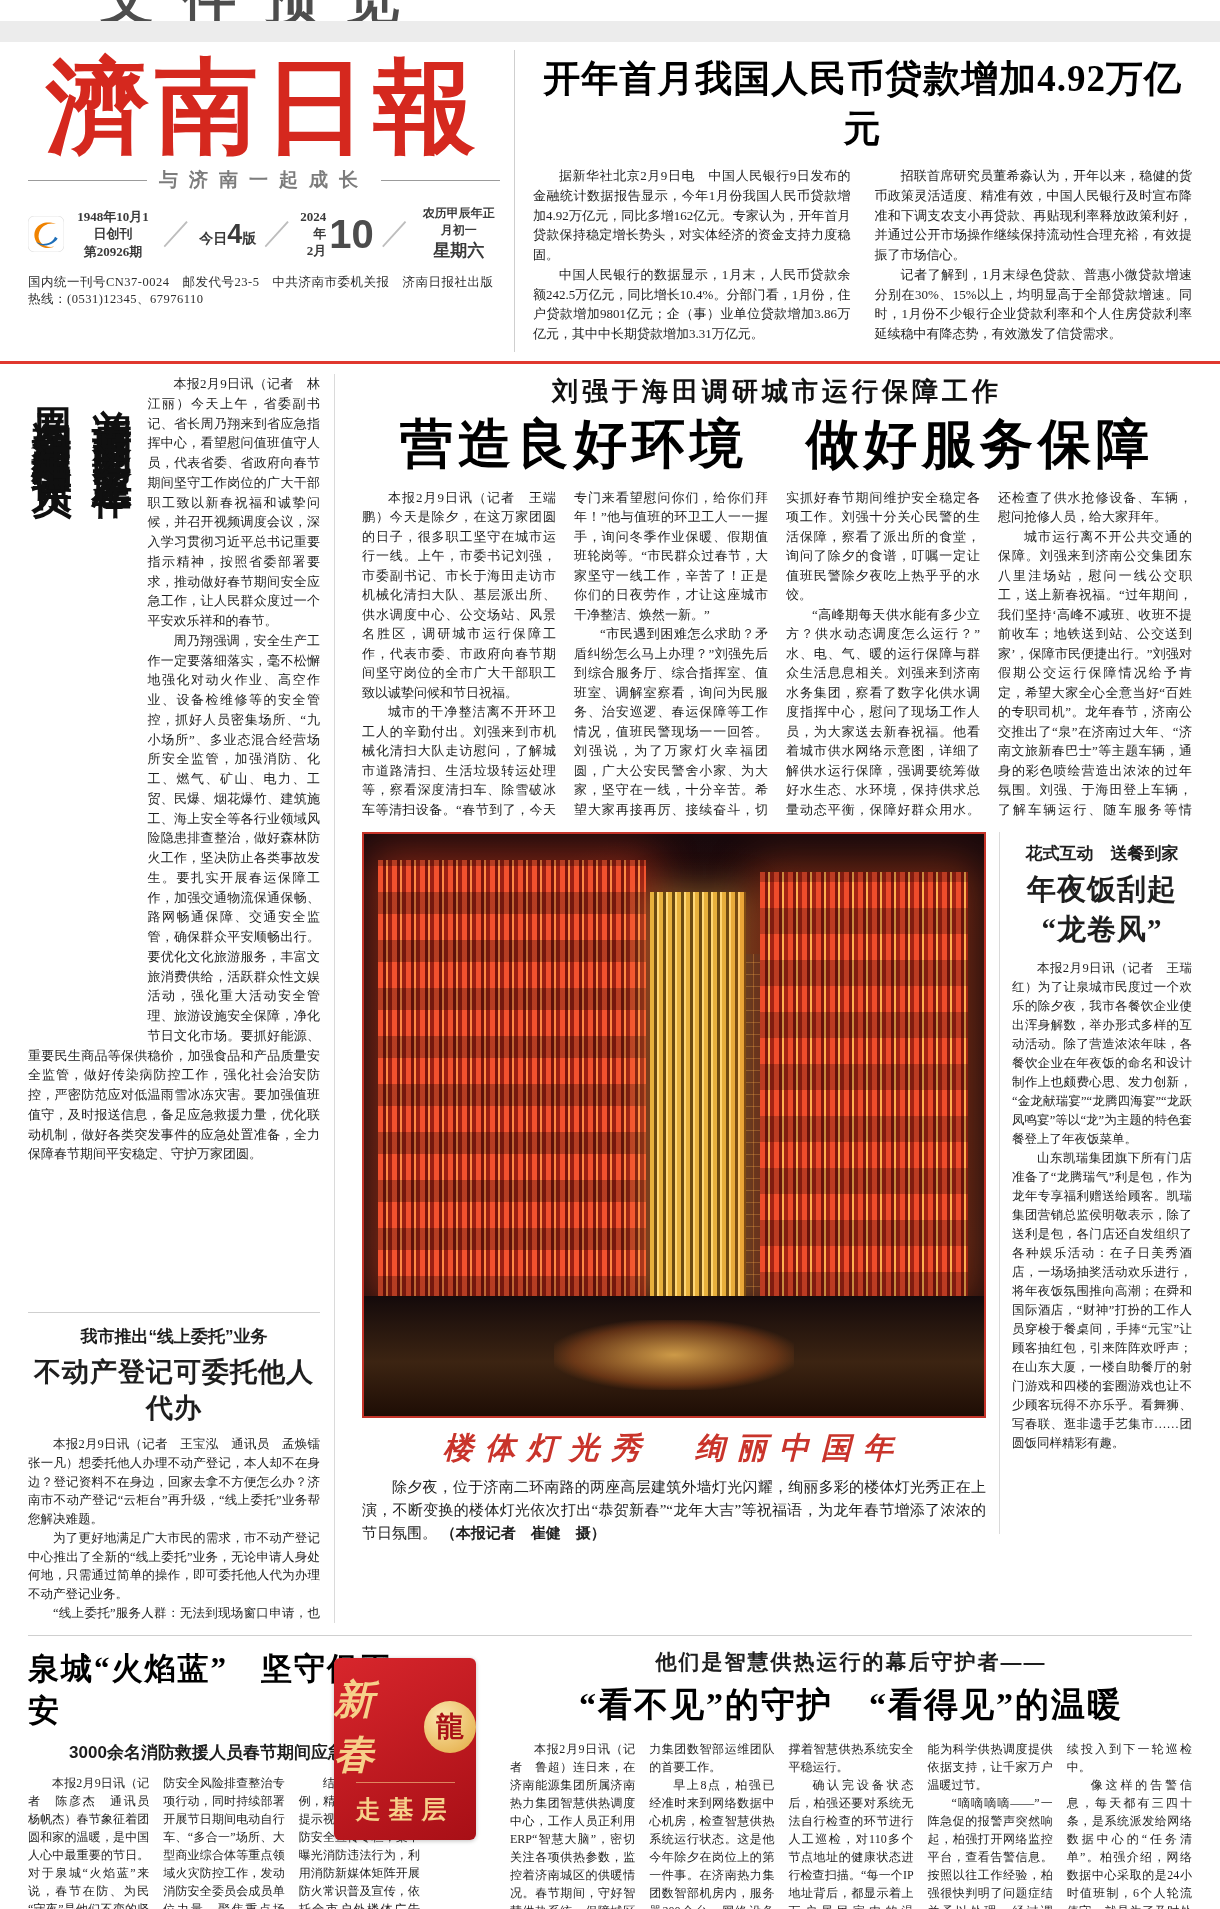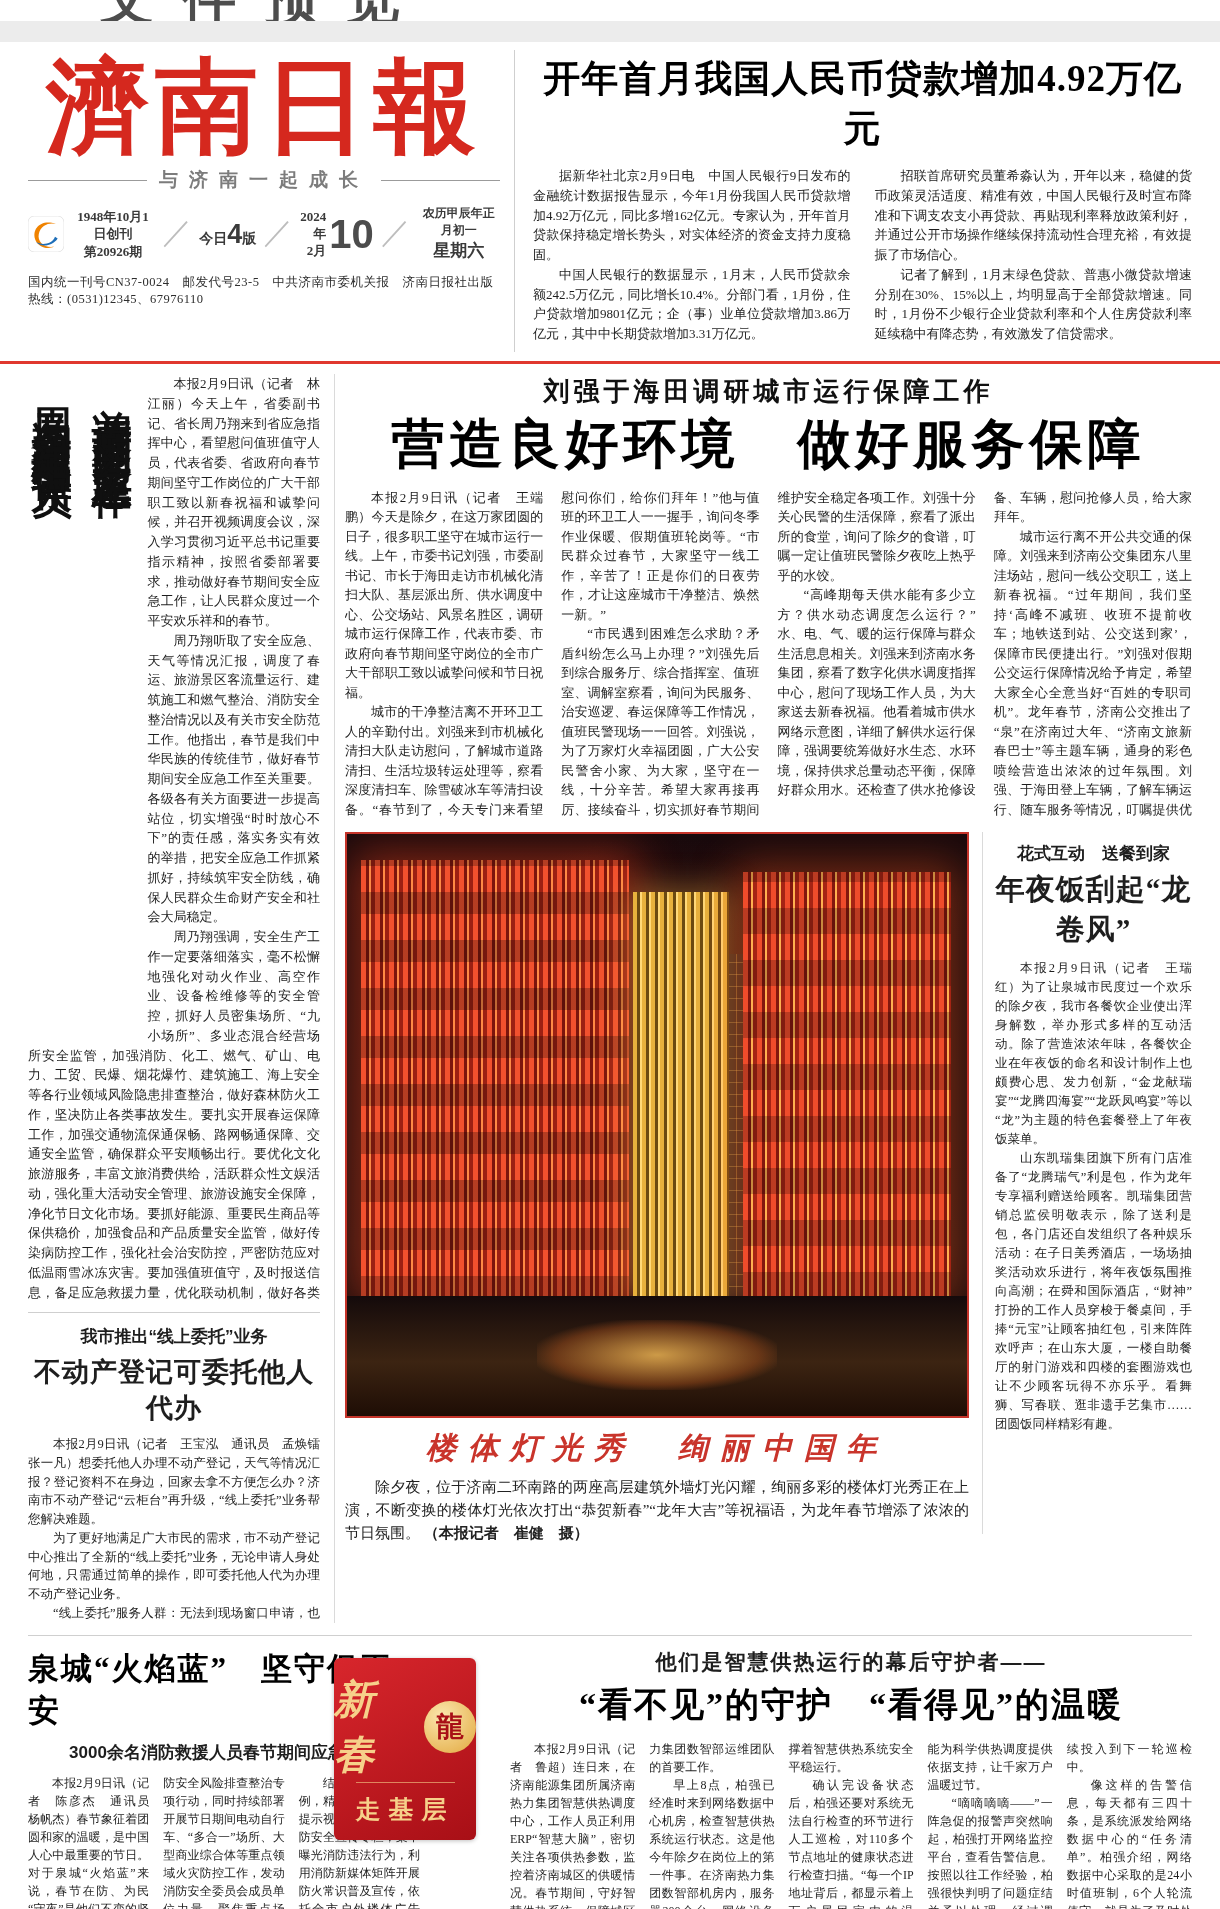--- a/index.html
+++ b/index.html
@@ -60,21 +60,21 @@
     writing-mode:vertical-rl; font-weight:bold; font-size:40px; line-height:1.18;
     letter-spacing:6px; color:#101010;
   }
   .zhou-body { font-size:13px; line-height:1.52; text-align:justify; }
   .divider-h { height:1px; background:#cfcfcf; margin:10px 0; clear:both; }
   .property { height:300px; overflow:hidden; }
   .prop-kicker { text-align:center; font-weight:bold; font-size:17px; font-family:"Liberation Sans",sans-serif; margin:2px 0 6px; }
   .prop-headline { text-align:center; font-weight:bold; font-size:27px; font-family:"Liberation Sans",sans-serif; letter-spacing:1px; margin-bottom:9px; }
   .prop-body { font-size:12.5px; line-height:1.5; text-align:justify; }
 
-  .main-art { flex:1; margin-left:14px; border-left:1px solid #dadada; padding-left:10px; }
+  .main-art { flex:1; margin-left:14px; border-left:1px solid #dadada; padding-left:27px; }
   .ma-kicker { text-align:center; font-weight:bold; font-size:26px; letter-spacing:4px; color:#111; }
   .ma-h1 {
     text-align:center; font-family:"Liberation Sans",sans-serif; font-weight:900;
     font-size:53px; letter-spacing:5px; line-height:1.18; color:#000; margin-top:4px;
   }
   .ma-h2 {
     text-align:center; font-family:"Liberation Sans",sans-serif; font-weight:900;
     font-size:47px; letter-spacing:2px; line-height:1.2; color:#000;
   }
   .ma-body { column-count:4; column-gap:18px; font-size:13px; line-height:1.5; text-align:justify; height:336px; overflow:hidden; margin-top:12px; }
@@ -211,30 +211,29 @@
 
 <div class="mid">
   <div class="left-col">
     <div class="zhou">
       <div class="zhou-verts">
         <div class="vtext">周乃翔看望慰问值班值守人员</div>
         <div class="vtext">并调度春节期间安全应急工作</div>
       </div>
       <div class="zhou-body">
           <p>本报2月9日讯（记者　林江丽）今天上午，省委副书记、省长周乃翔来到省应急指挥中心，看望慰问值班值守人员，代表省委、省政府向春节期间坚守工作岗位的广大干部职工致以新春祝福和诚挚问候，并召开视频调度会议，深入学习贯彻习近平总书记重要指示精神，按照省委部署要求，推动做好春节期间安全应急工作，让人民群众度过一个平安欢乐祥和的春节。</p>
-          <p>周乃翔听取了安全应急、天气等情况汇报，调度了春运、旅游景区客流量运行、建筑施工和燃气整治、消防安全整治情况以及有关市安全防范工作。他指出，春节是我们中华民族的传统佳节，做好春节期间安全应急工作至关重要。各级各有关方面要进一步提高站位，切实增强“时时放心不下”的责任感，落实务实有效的举措，把安全应急工作抓紧抓好，持续筑牢安全防线，确保人民群众生命财产安全和社会大局稳定。</p>
           <p>周乃翔强调，安全生产工作一定要落细落实，毫不松懈地强化对动火作业、高空作业、设备检维修等的安全管控，抓好人员密集场所、“九小场所”、多业态混合经营场所安全监管，加强消防、化工、燃气、矿山、电力、工贸、民爆、烟花爆竹、建筑施工、海上安全等各行业领域风险隐患排查整治，做好森林防火工作，坚决防止各类事故发生。要扎实开展春运保障工作，加强交通物流保通保畅、路网畅通保障、交通安全监管，确保群众平安顺畅出行。要优化文化旅游服务，丰富文旅消费供给，活跃群众性文娱活动，强化重大活动安全管理、旅游设施安全保障，净化节日文化市场。要抓好能源、重要民生商品等保供稳价，加强食品和产品质量安全监管，做好传染病防控工作，强化社会治安防控，严密防范应对低温雨雪冰冻灾害。要加强值班值守，及时报送信息，备足应急救援力量，优化联动机制，做好各类突发事件的应急处置准备，全力保障春节期间平安稳定、守护万家团圆。</p>
         </div>
     </div>
     <div class="divider-h"></div>
     <div class="property">
       <div class="prop-kicker">我市推出“线上委托”业务</div>
       <div class="prop-headline">不动产登记可委托他人代办</div>
       <div class="prop-body">
-          <p>本报2月9日讯（记者　王宝泓　通讯员　孟焕镭　张一凡）想委托他人办理不动产登记，天气等情况汇报？登记资料不在身边，回家去拿不方便怎么办？济南市不动产登记“云柜台”再升级，“线上委托”业务帮您解决难题。</p>
+          <p>本报2月9日讯（记者　王宝泓　通讯员　孟焕镭　张一凡）想委托他人办理不动产登记，本人却不在身边？登记资料不在身边，回家去拿不方便怎么办？济南市不动产登记“云柜台”再升级，“线上委托”业务帮您解决难题。</p>
           <p>为了更好地满足广大市民的需求，市不动产登记中心推出了全新的“线上委托”业务，无论申请人身处何地，只需通过简单的操作，即可委托他人代为办理不动产登记业务。</p>
           <p>“线上委托”服务人群：无法到现场窗口申请，也不方便通过线上申请办理不动产登记的，需要委托他人代为办理；相关登记或缴税材料原件不在身边，需要委托他人代为出示申请材料的。</p>
         </div>
     </div>
   </div>
 
   <div class="main-art">
     <div class="ma-kicker">刘强于海田调研城市运行保障工作</div>
     <div class="ma-h1">营造良好环境　做好服务保障</div>
     <div class="ma-body">

